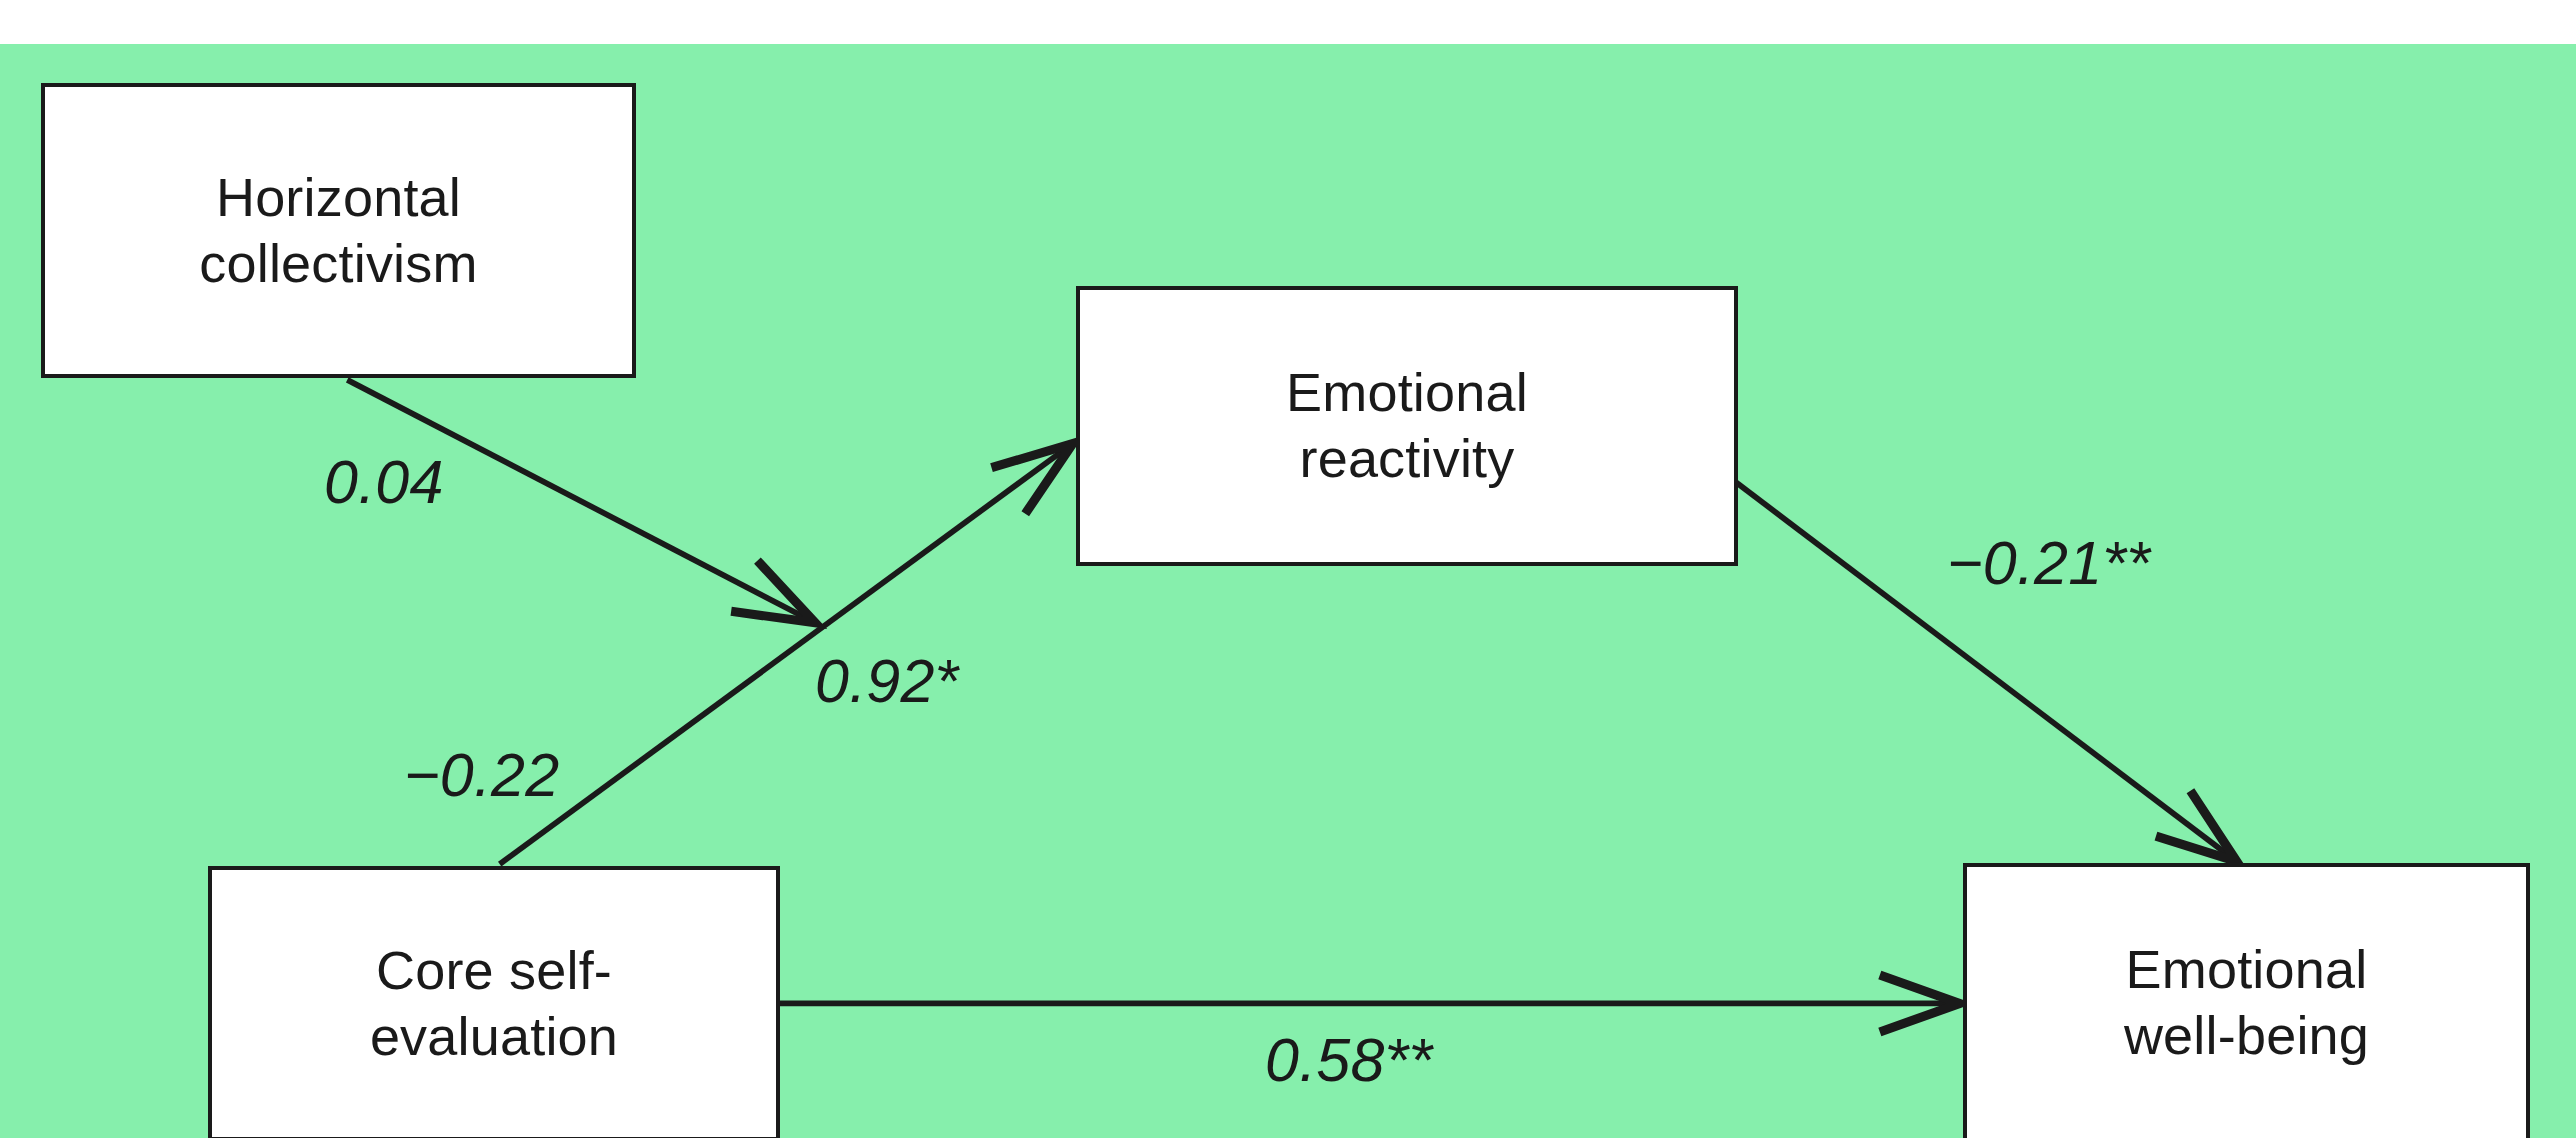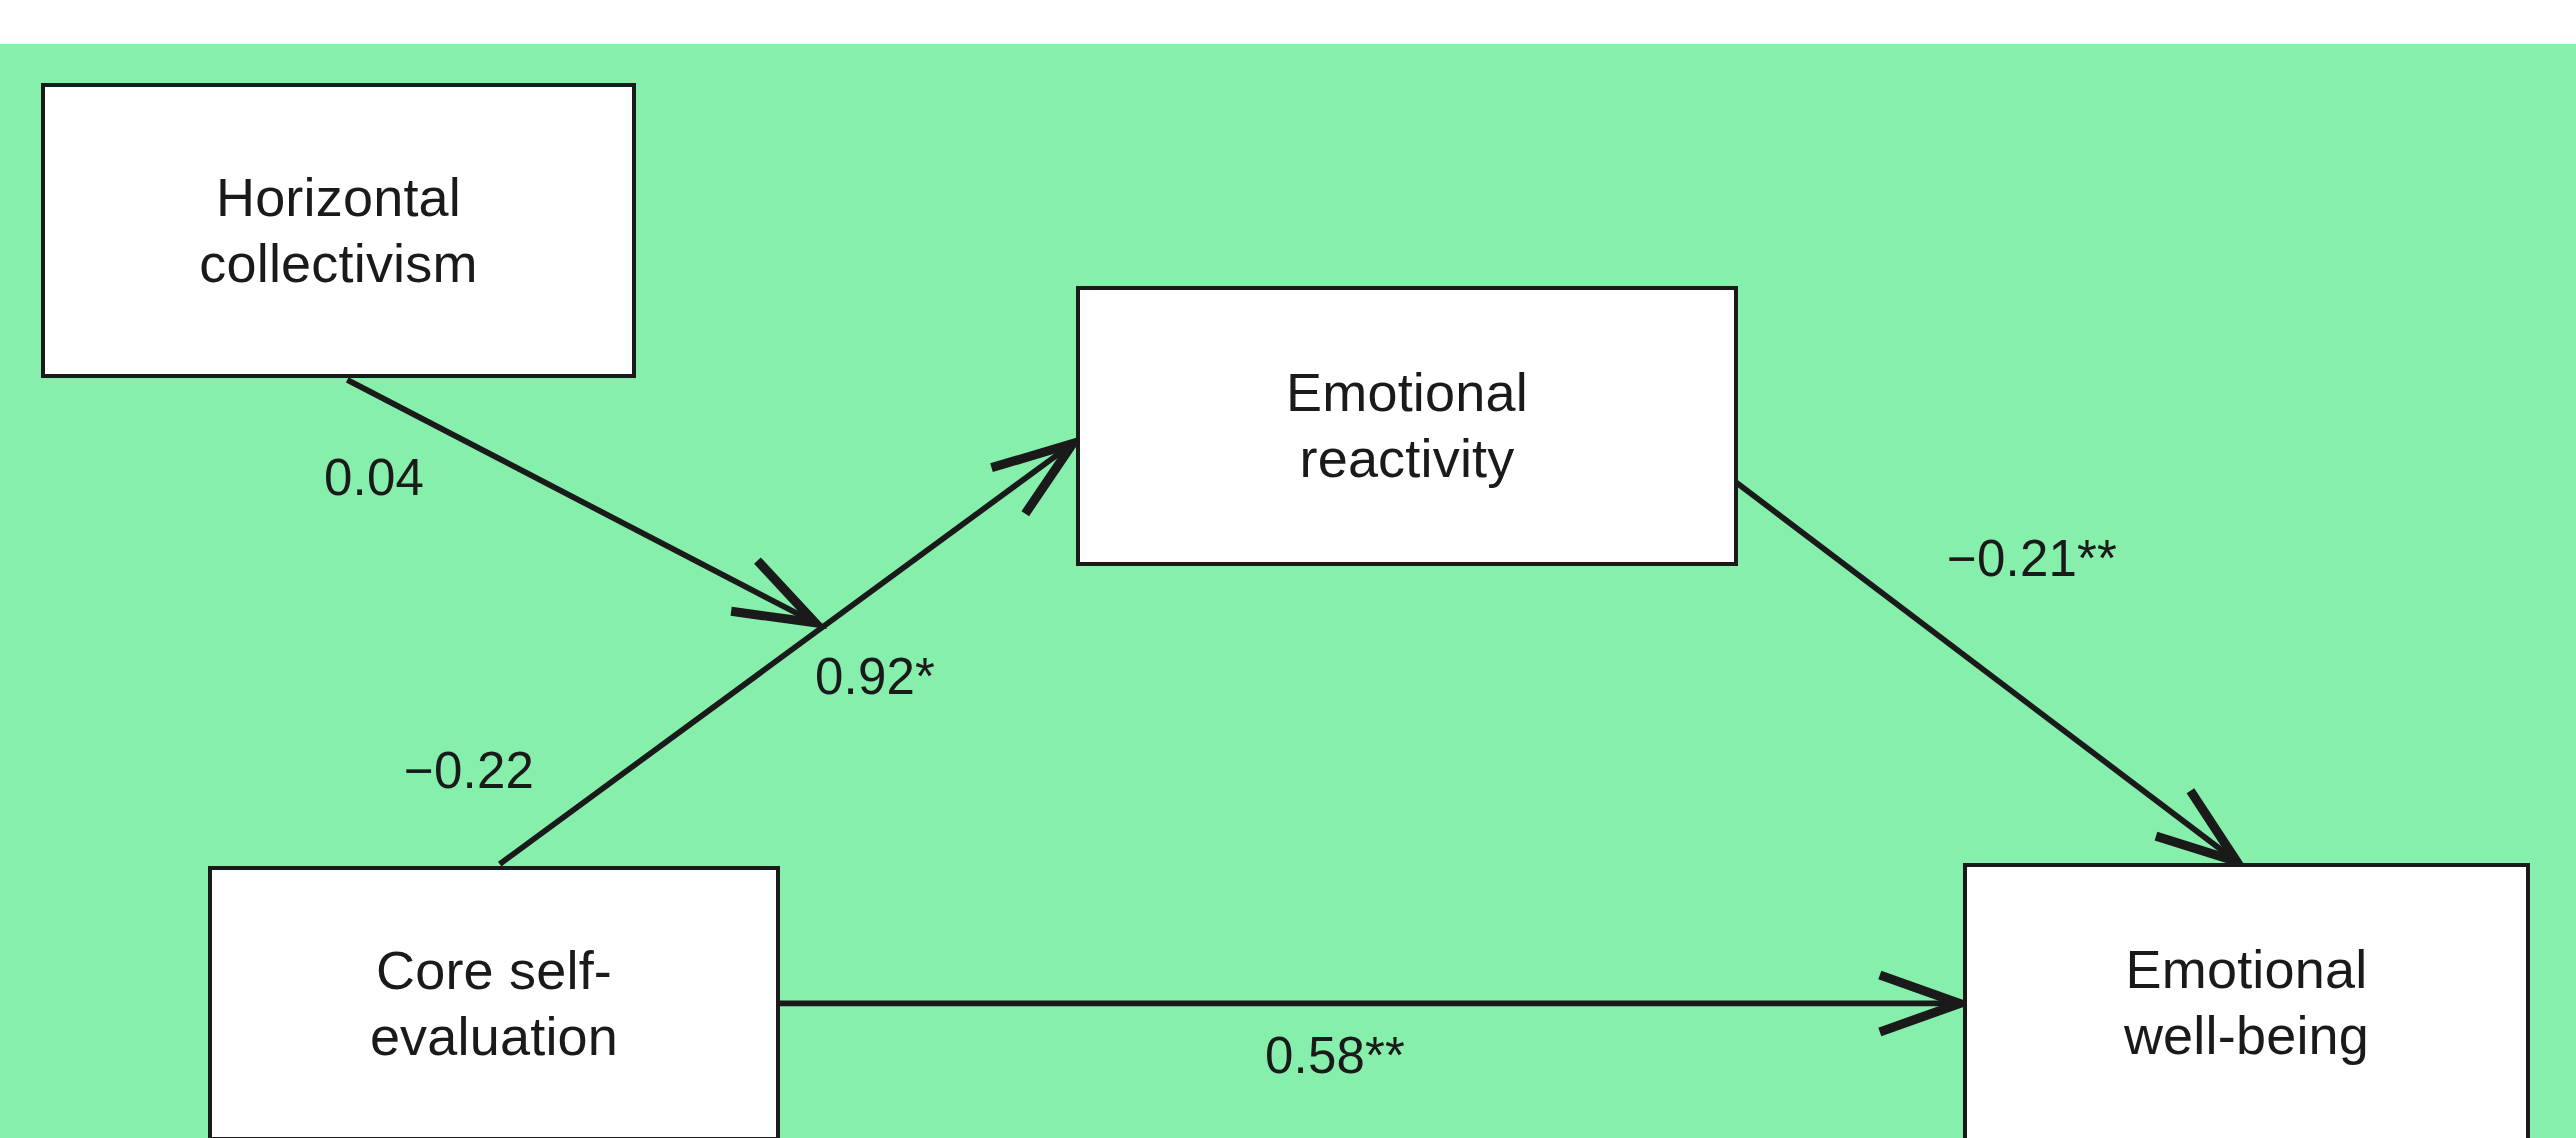--- a/index.html
+++ b/index.html
@@ -39,25 +39,26 @@
     font-family: "Liberation Sans", sans-serif;
     font-size: 54px;
     line-height: 1.22;
     color: #1a1a1a;
     white-space: pre-line;
     letter-spacing: 0.2px;
   }
   .edge-label {
     position: absolute;
     font-family: "Liberation Sans", sans-serif;
-    font-size: 51px;
+    font-size: 61px;
     line-height: 1;
     color: #1a1a1a;
     white-space: nowrap;
     letter-spacing: 0.2px;
+    font-style: italic;
   }
   
   #box-hc  { left: 41px;   top: 39px;   width: 595px; height: 295px; }
   #box-er  { left: 1076px; top: 242px;  width: 662px; height: 280px; }
   #box-cse { left: 208px;  top: 822px; width: 572px; height: 275px; }
   #box-swb { left: 1963px; top: 819px; width: 567px; height: 279px; }
   
   #lbl-hc-er  { left: 324px;  top: 408px; }
   #lbl-cse-er { left: 815px; top: 607px; }
   #lbl-cse-er-2 { left: 404px;  top: 701px; }

